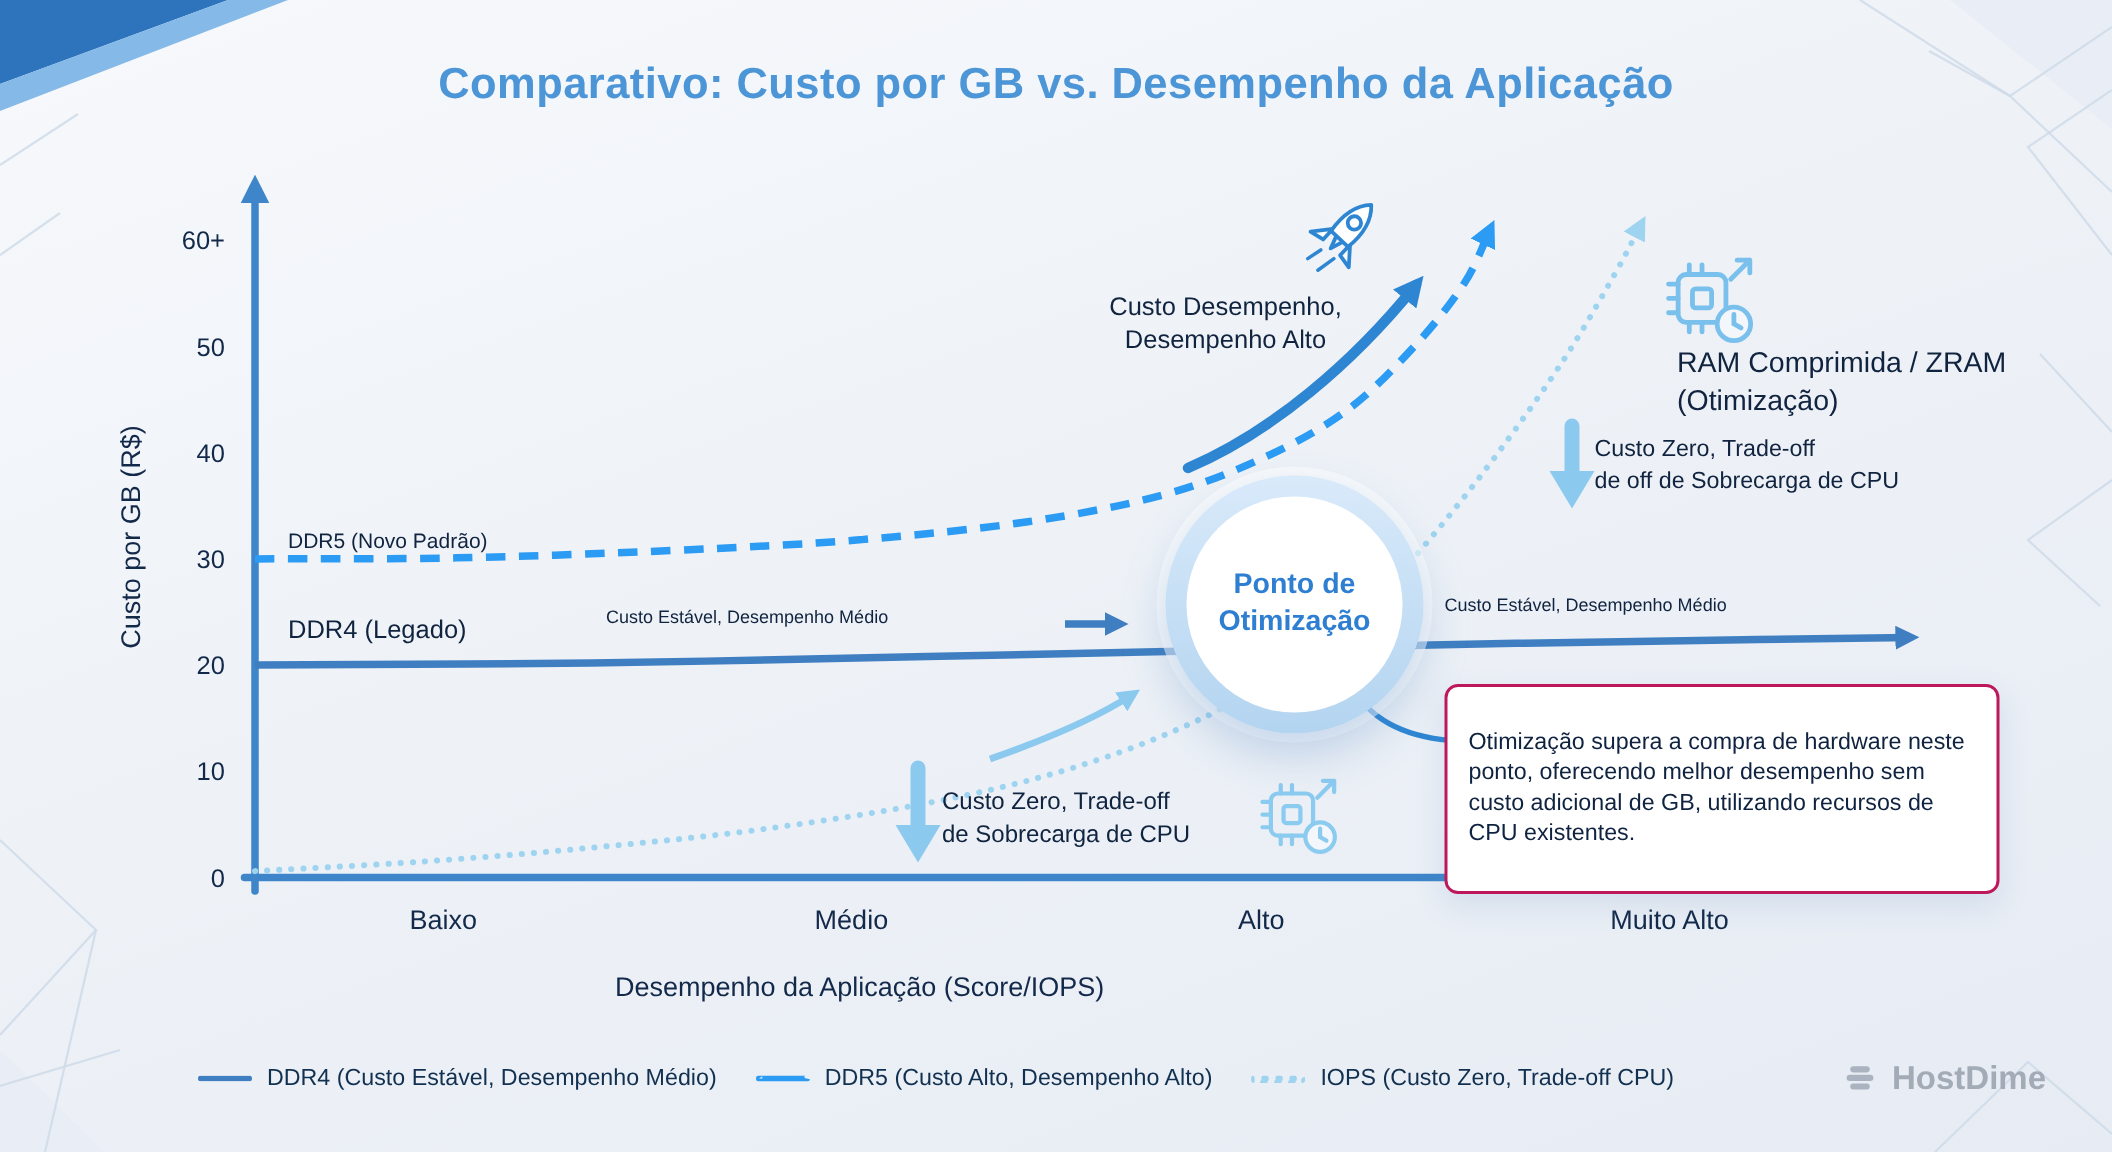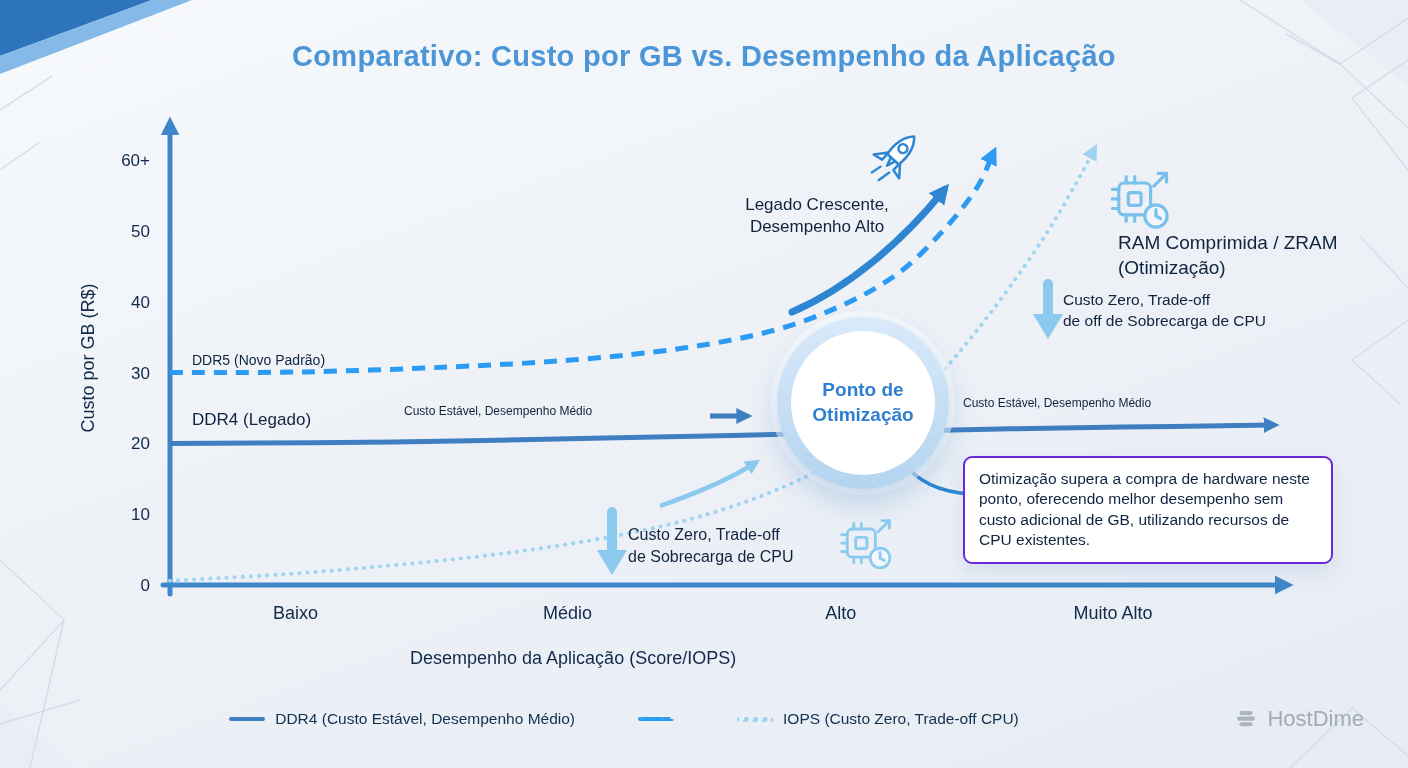--- a/index.html
+++ b/index.html
@@ -22,31 +22,31 @@
   .zram-title{left:1118px;top:231px;font-size:19px;line-height:1.3}
   .zram-right{left:1063px;top:290px;font-size:15.5px;line-height:1.35}
   .zram-bottom{left:628px;top:524px;font-size:16px;line-height:1.35}
   .opt-circle{position:absolute;left:777px;top:317px;width:172px;height:172px;border-radius:50%;
           background:linear-gradient(180deg,#d9eafa,#b3d4f0);
           box-shadow:0 14px 30px rgba(70,125,190,.28),0 0 0 6px rgba(255,255,255,.55)}
   .opt-inner{position:absolute;inset:14px;background:#fff;border-radius:50%;display:flex;
           align-items:center;justify-content:center;text-align:center;color:#2e7fd2;
           font-weight:700;font-size:19px;line-height:1.3}
   .callout{position:absolute;left:963px;top:456px;width:370px;background:#fff;
-          border:2px solid #6d28d9;border-radius:9px;padding:11px 14px;
+          border:2px solid #be185d;border-radius:9px;padding:27px 14px;
           box-shadow:0 8px 20px rgba(80,130,190,.15)}
   .callout p{font-size:15.5px;line-height:1.32;color:#0f2340}
   .legend{position:absolute;top:710px;left:60px;right:220px;display:flex;
-          justify-content:center;gap:63px;align-items:center}
+          justify-content:center;gap:26px;align-items:center}
   .legend-item{display:flex;align-items:center;gap:10px;font-size:15.5px;color:#123050}
   .sw{width:36px;height:0;border-top:4px solid #3f7fc1;border-radius:2px}
   .sw.dashed{border-top-style:dashed;border-top-color:#2b9bf4}
   .sw.dotted{border-top-style:dotted;border-top-width:5px;border-top-color:#9fd4f0}
   .brand{position:absolute;right:44px;top:706px;display:flex;align-items:center;gap:8px;
-         color:#a2abb6;font-size:22px;font-weight:400}
+         color:#a2abb6;font-size:22px;font-weight:700}
   #plot text{font-family:"Liberation Sans",sans-serif;fill:#13294a}
   .ytick{font-size:17px;text-anchor:end}
   .xtick{font-size:18px;text-anchor:middle}
   .axis{stroke:#3e86c9;stroke-width:5;fill:none;stroke-linecap:round}
   .cpu-light{color:#79c0ec}
   .cpu-light2{color:#8ccbf0}
   .decor{stroke:#cdd9e7;stroke-width:1.5;fill:none;opacity:.8}
 </style>
 </head>
 <body>
@@ -166,21 +166,21 @@
   <use href="#cpu" x="1106" y="166" width="68" height="68" class="cpu-light"></use>
   <use href="#cpu" x="836" y="514" width="60" height="60" class="cpu-light2"></use>
 </svg>
 
 <div class="ylabel">Custo por GB (R$)</div>
 <div class="xlabel">Desempenho da Aplicação (Score/IOPS)</div>
 <div class="lab ddr5-lab">DDR5 (Novo Padrão)</div>
 <div class="lab ddr4-lab">DDR4 (Legado)</div>
 <div class="lab mid-stable">Custo Estável, Desempenho Médio</div>
 <div class="lab right-stable">Custo Estável, Desempenho Médio</div>
-<div class="lab crescente pre">Legado Crescente,
+<div class="lab crescente pre">Custo Desempenho,
 Desempenho Alto</div>
 <div class="lab zram-title pre">RAM Comprimida / ZRAM
 (Otimização)</div>
 <div class="lab zram-right pre">Custo Zero, Trade-off
 de off de Sobrecarga de CPU</div>
 <div class="lab zram-bottom pre">Custo Zero, Trade-off
 de Sobrecarga de CPU</div>
 
 <div class="opt-circle">
   <div class="opt-inner">
@@ -193,20 +193,21 @@
   <p>Otimização supera a compra de hardware neste ponto, oferecendo melhor desempenho sem custo adicional de GB, utilizando recursos de CPU existentes.</p>
 </div>
 
 <div class="legend">
   <div class="legend-item">
     <span class="sw solid"></span>
     <span>DDR4 (Custo Estável, Desempenho Médio)</span>
   </div>
   <div class="legend-item">
     <span class="sw dashed"></span>
+    <span>DDR5 (Custo Alto, Desempenho Alto)</span>
   </div>
   <div class="legend-item">
     <span class="sw dotted"></span>
     <span>IOPS (Custo Zero, Trade-off CPU)</span>
   </div>
 </div>
 
 <div class="brand">
   <svg width="26" height="26" viewBox="0 0 32 26">
     <g fill="#aab3bf">

